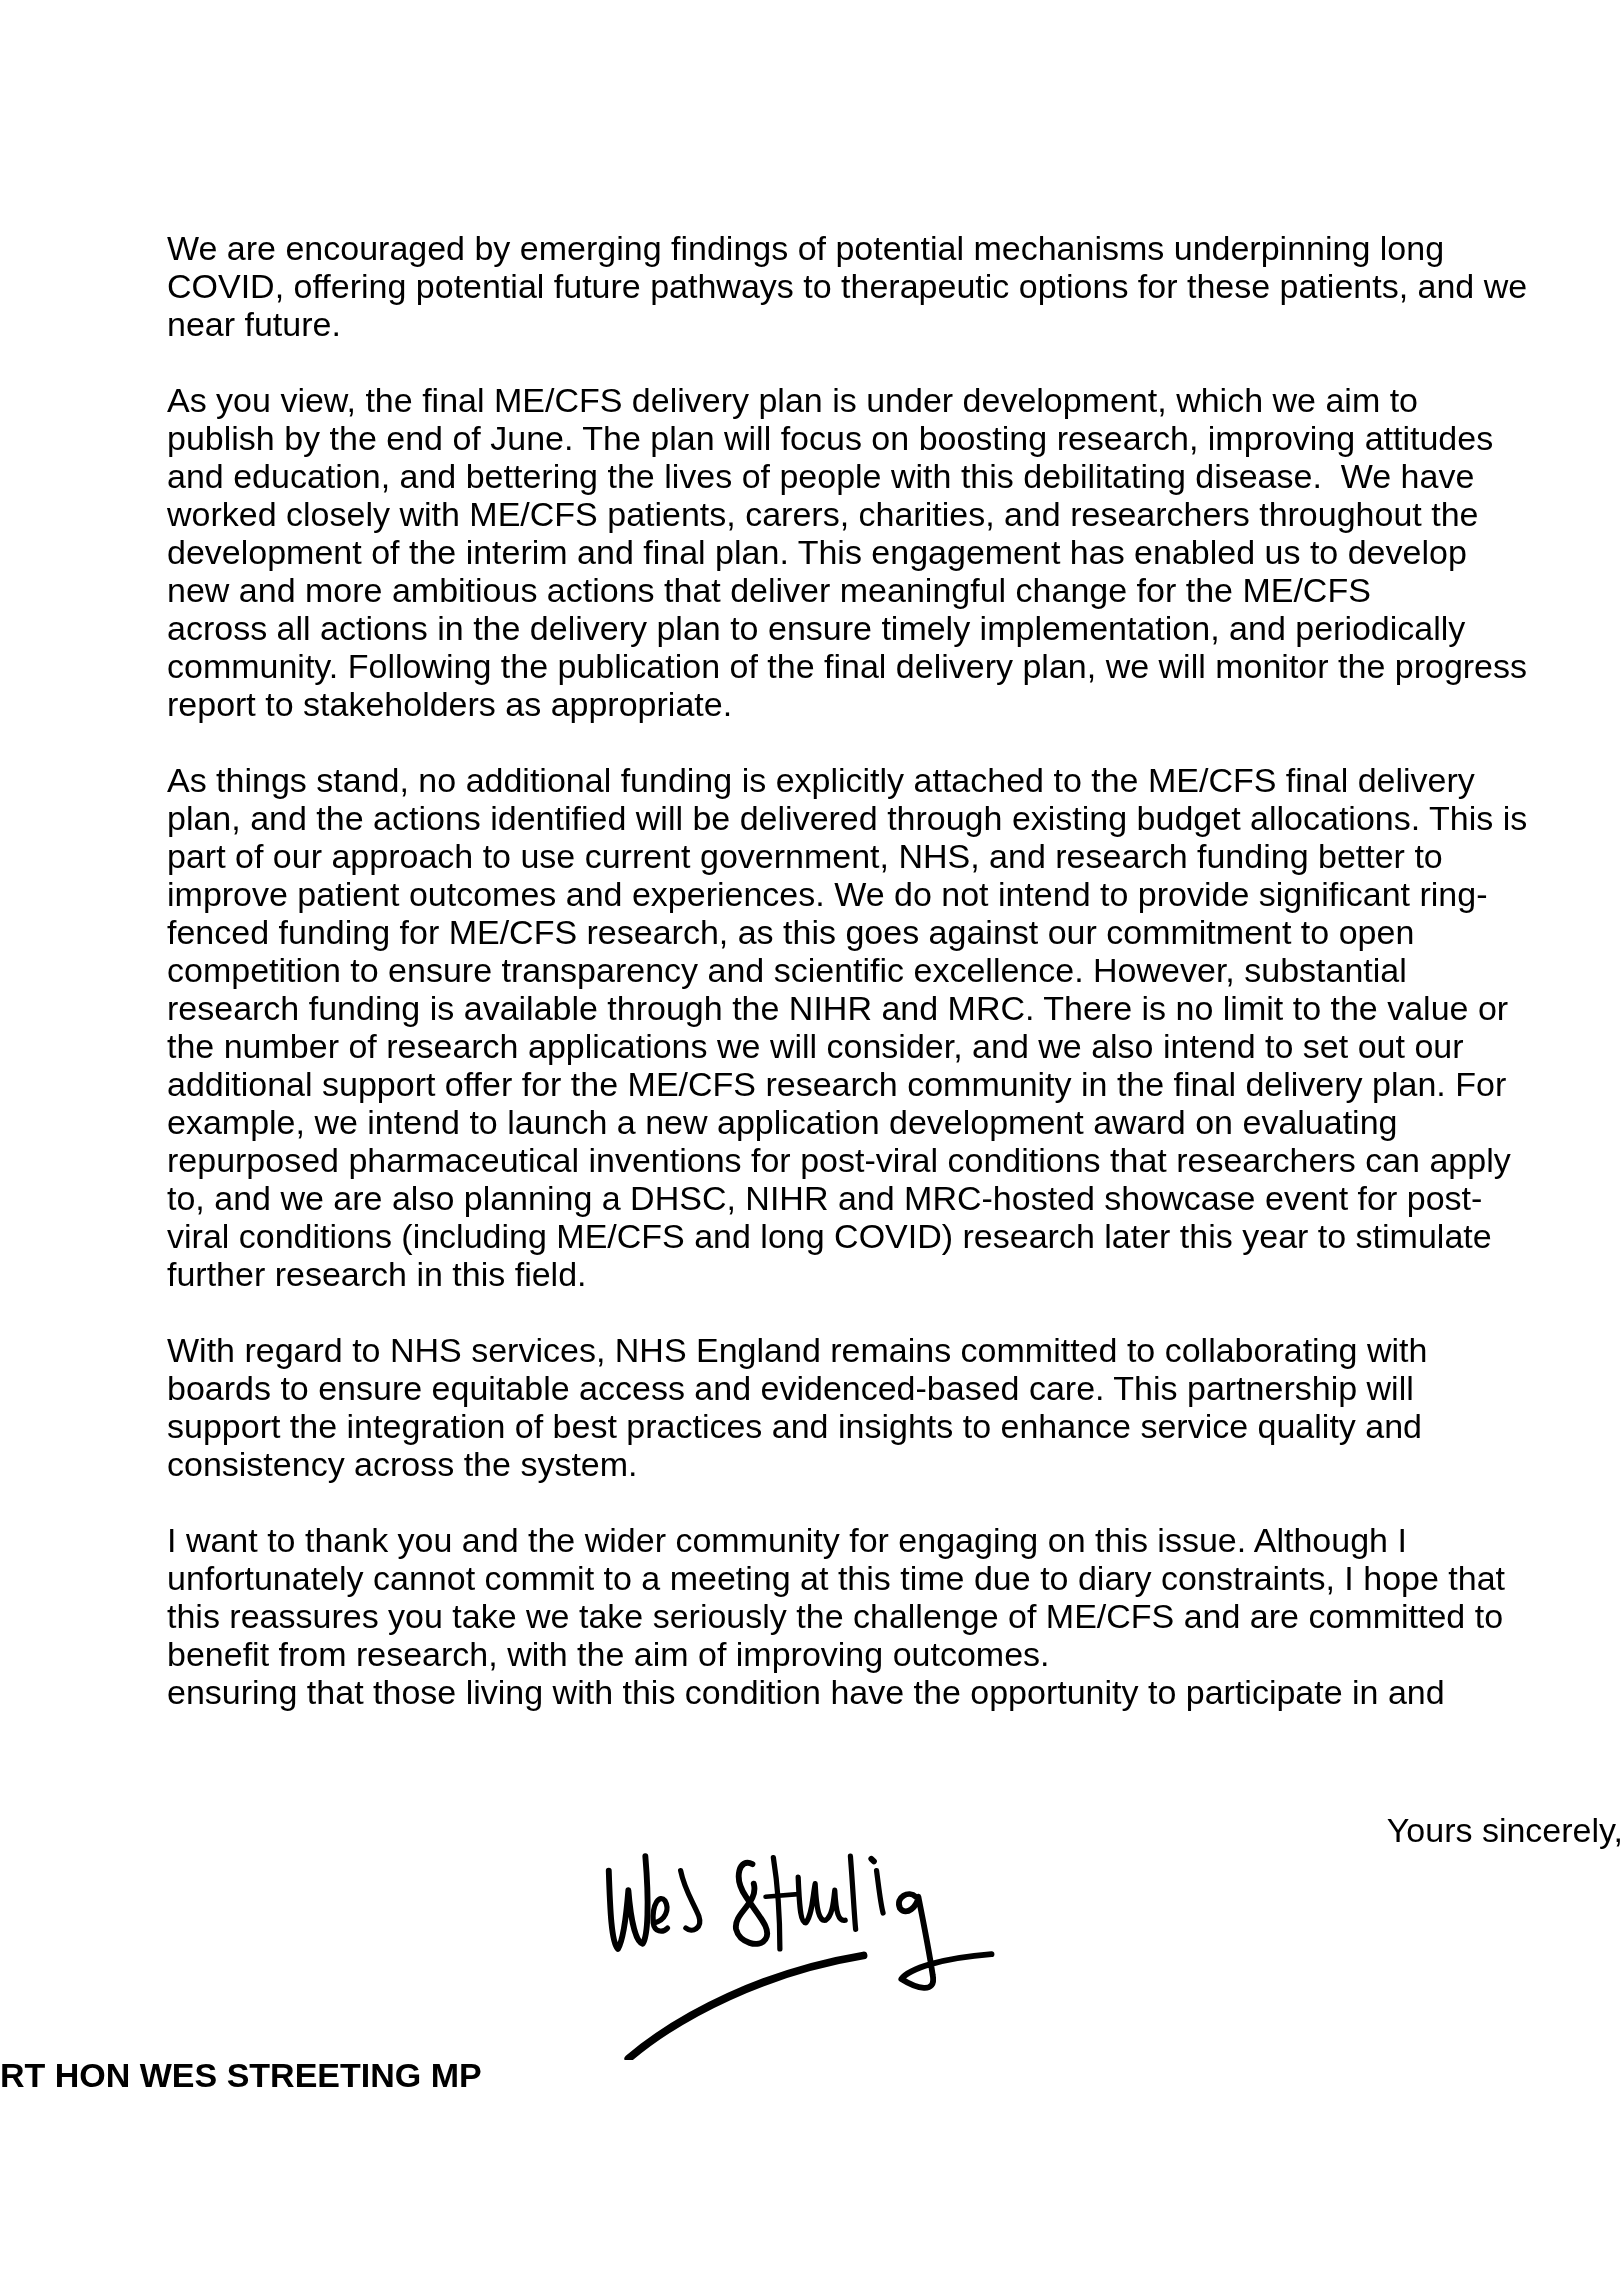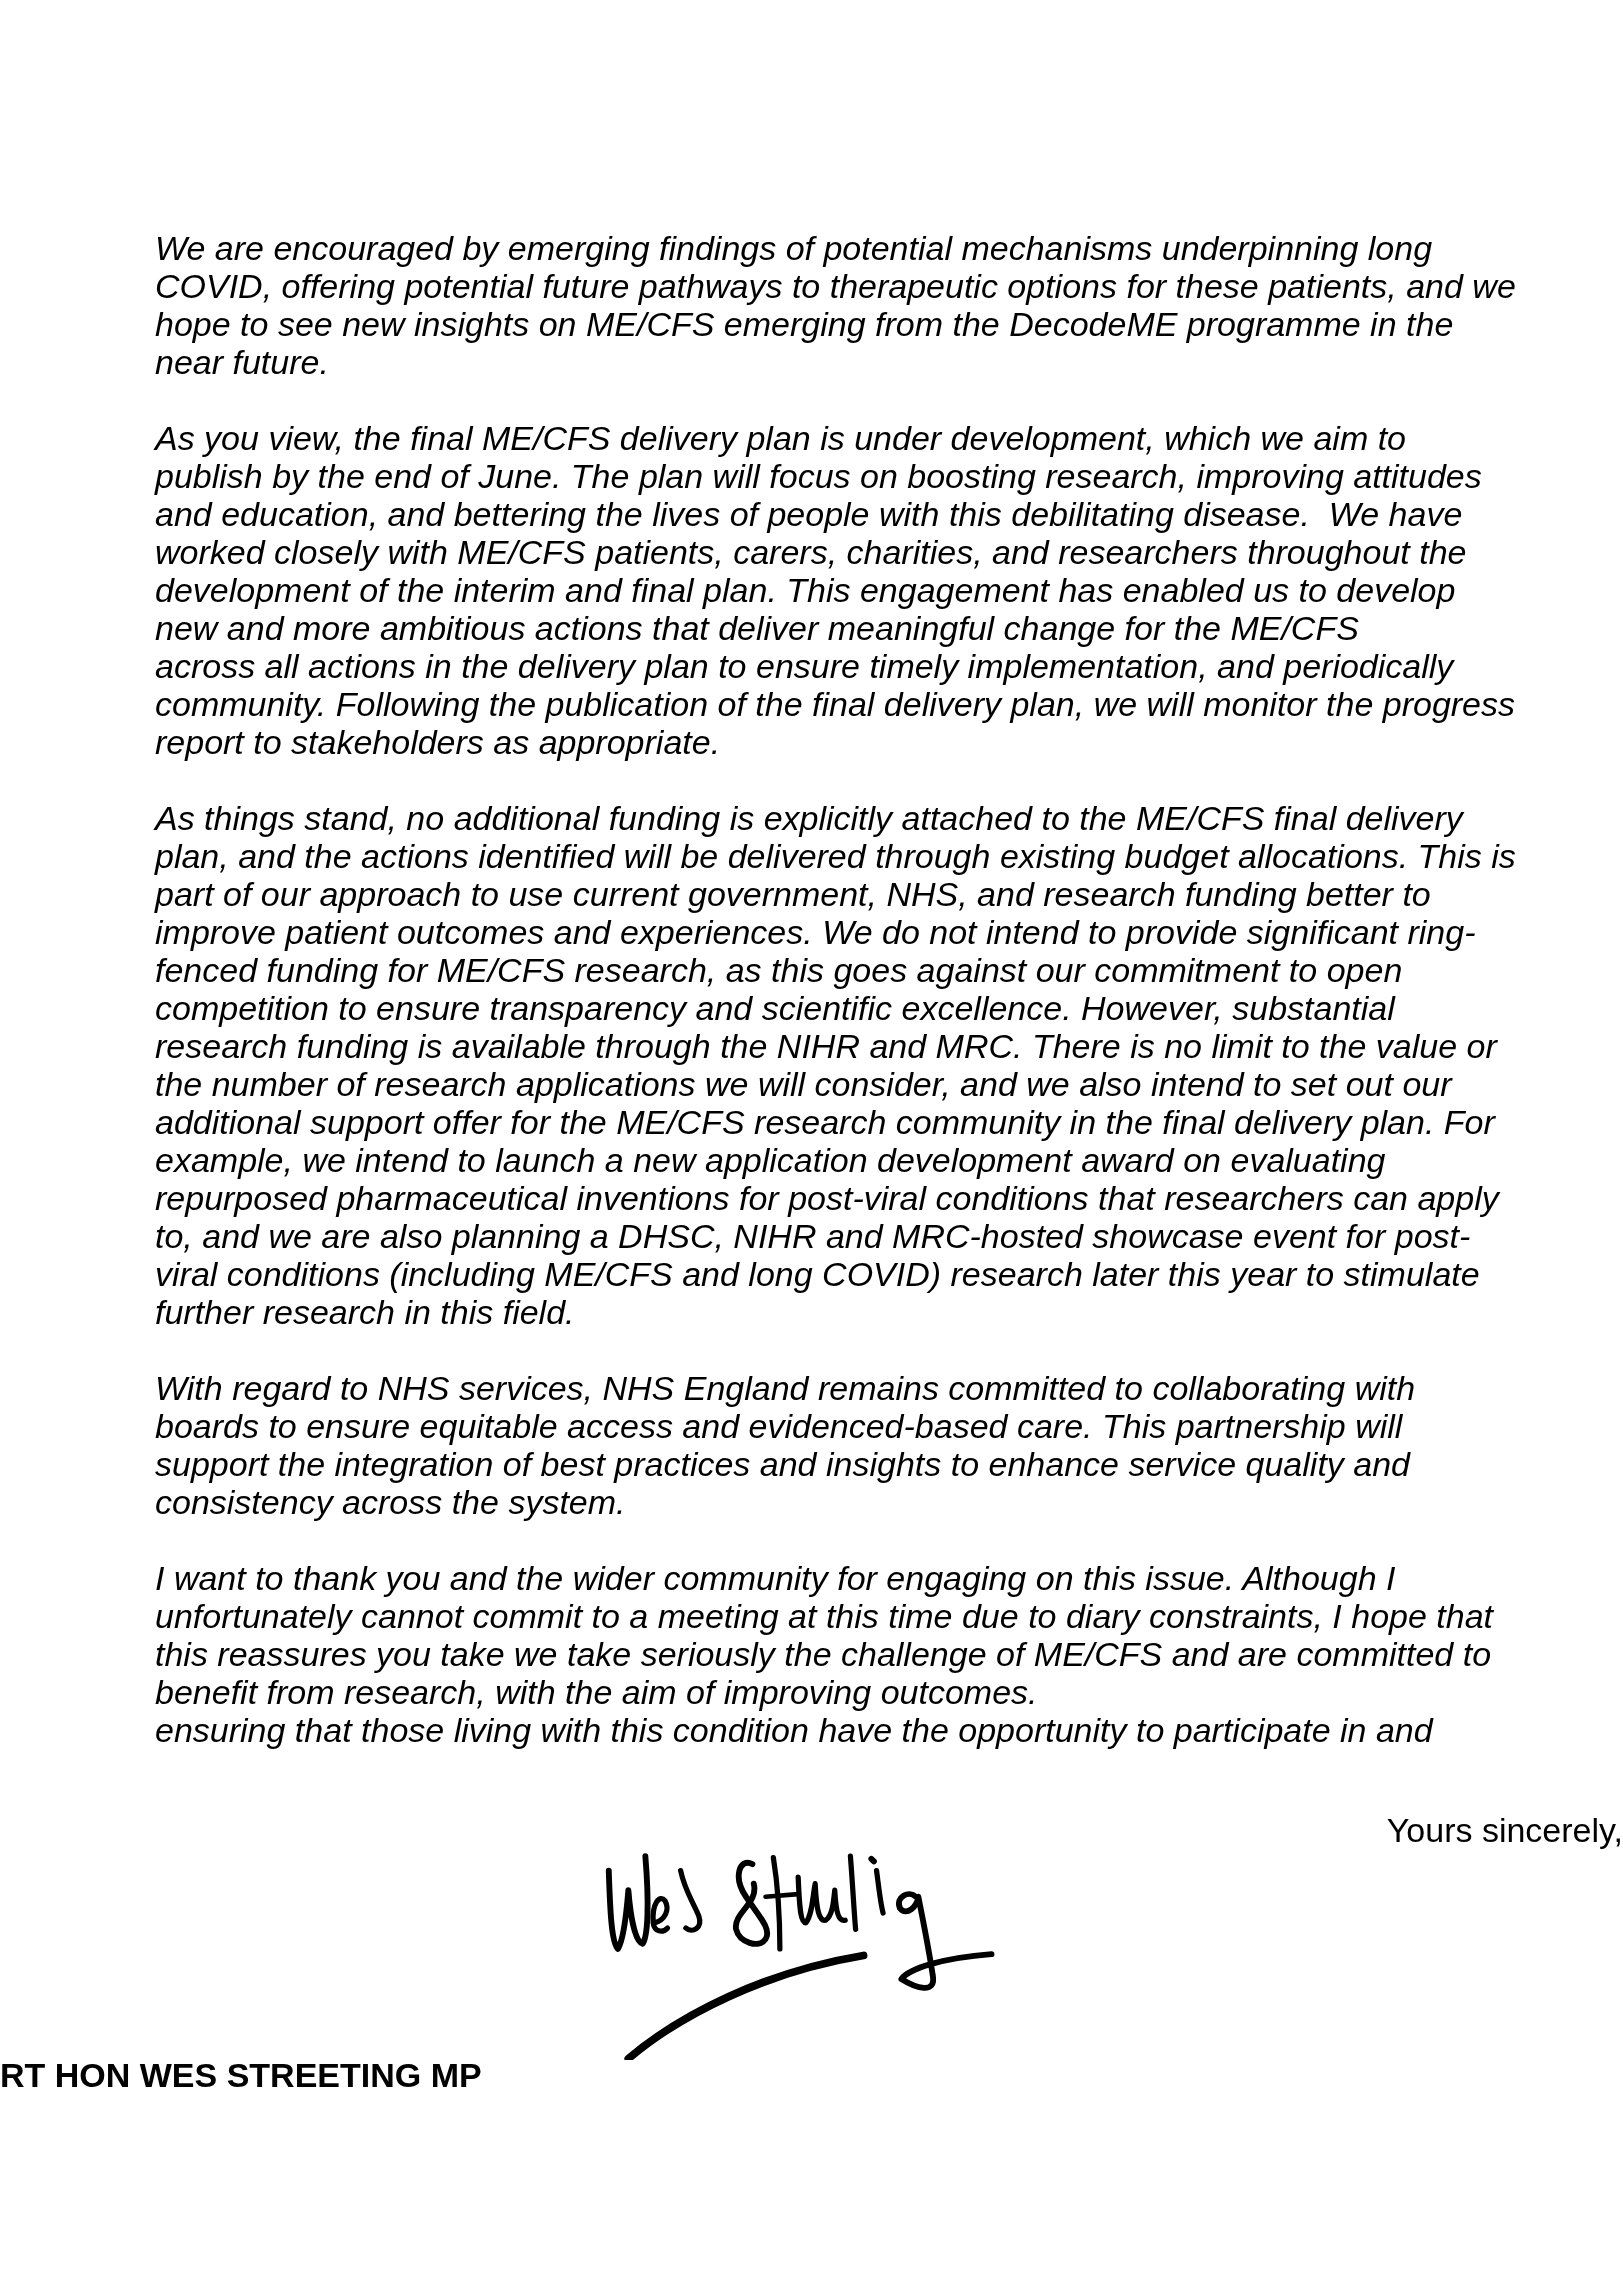--- a/index.html
+++ b/index.html
@@ -24,23 +24,22 @@
   }
   .body-text {
     position: absolute;
     left: 155px;
     top: 229px;
     width: 1335px;
     font-size: 34px;
     line-height: 38px;
   }
   .para {
-    margin: 0 0 38px 0;
+    margin: 0 0 38px 12px;
     white-space: nowrap;
-    font-style: italic;
   }
   .para .line {
     display: block;
     white-space: pre;
   }
   .closing {
     position: absolute;
     left: 0;
     width: 1623px;
     top: 1811px;
@@ -69,21 +68,20 @@
 </head>
 <body>
 
 <div class="page">
 
   <div class="body-text">
 
     <p class="para">
       <span class="line">We are encouraged by emerging findings of potential mechanisms underpinning long</span>
       <span class="line">COVID, offering potential future pathways to therapeutic options for these patients, and we</span>
-      <span class="line">hope to see new insights on ME/CFS emerging from the DecodeME programme in the</span>
       <span class="line">near future.</span>
     </p>
 
     <p class="para">
       <span class="line">As you view, the final ME/CFS delivery plan is under development, which we aim to</span>
       <span class="line">publish by the end of June. The plan will focus on boosting research, improving attitudes</span>
       <span class="line">and education, and bettering the lives of people with this debilitating disease.  We have</span>
       <span class="line">worked closely with ME/CFS patients, carers, charities, and researchers throughout the</span>
       <span class="line">development of the interim and final plan. This engagement has enabled us to develop</span>
       <span class="line">new and more ambitious actions that deliver meaningful change for the ME/CFS</span>

